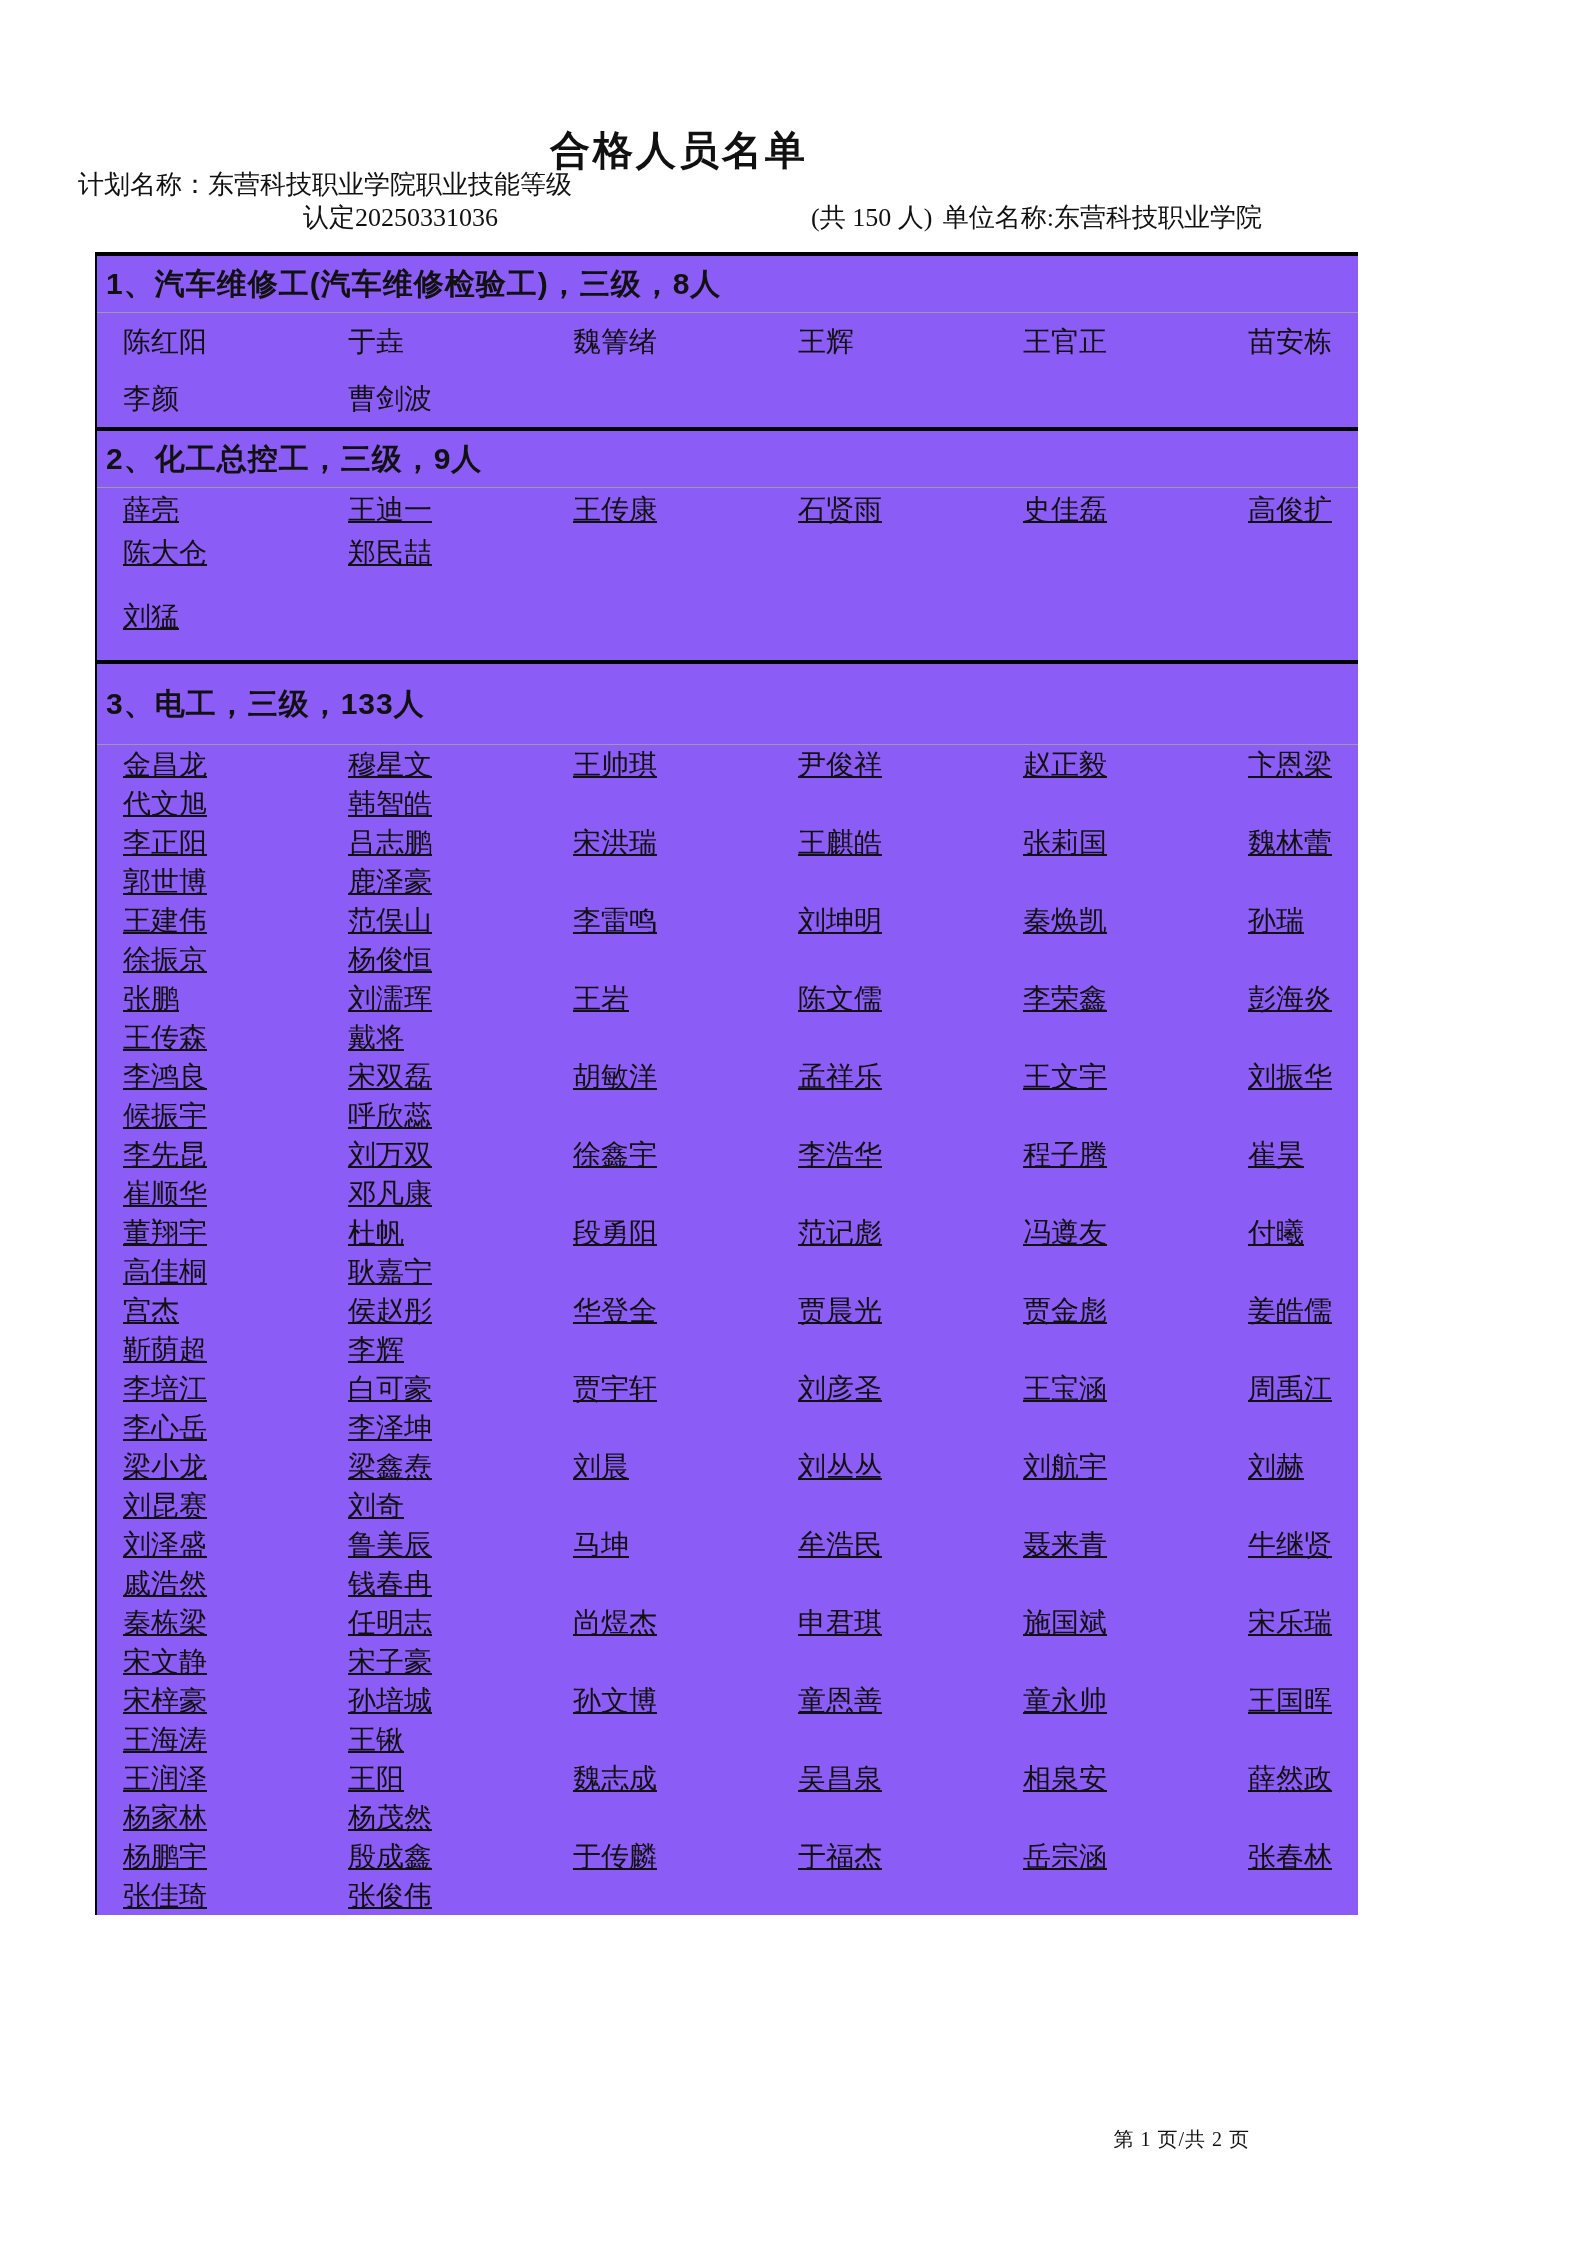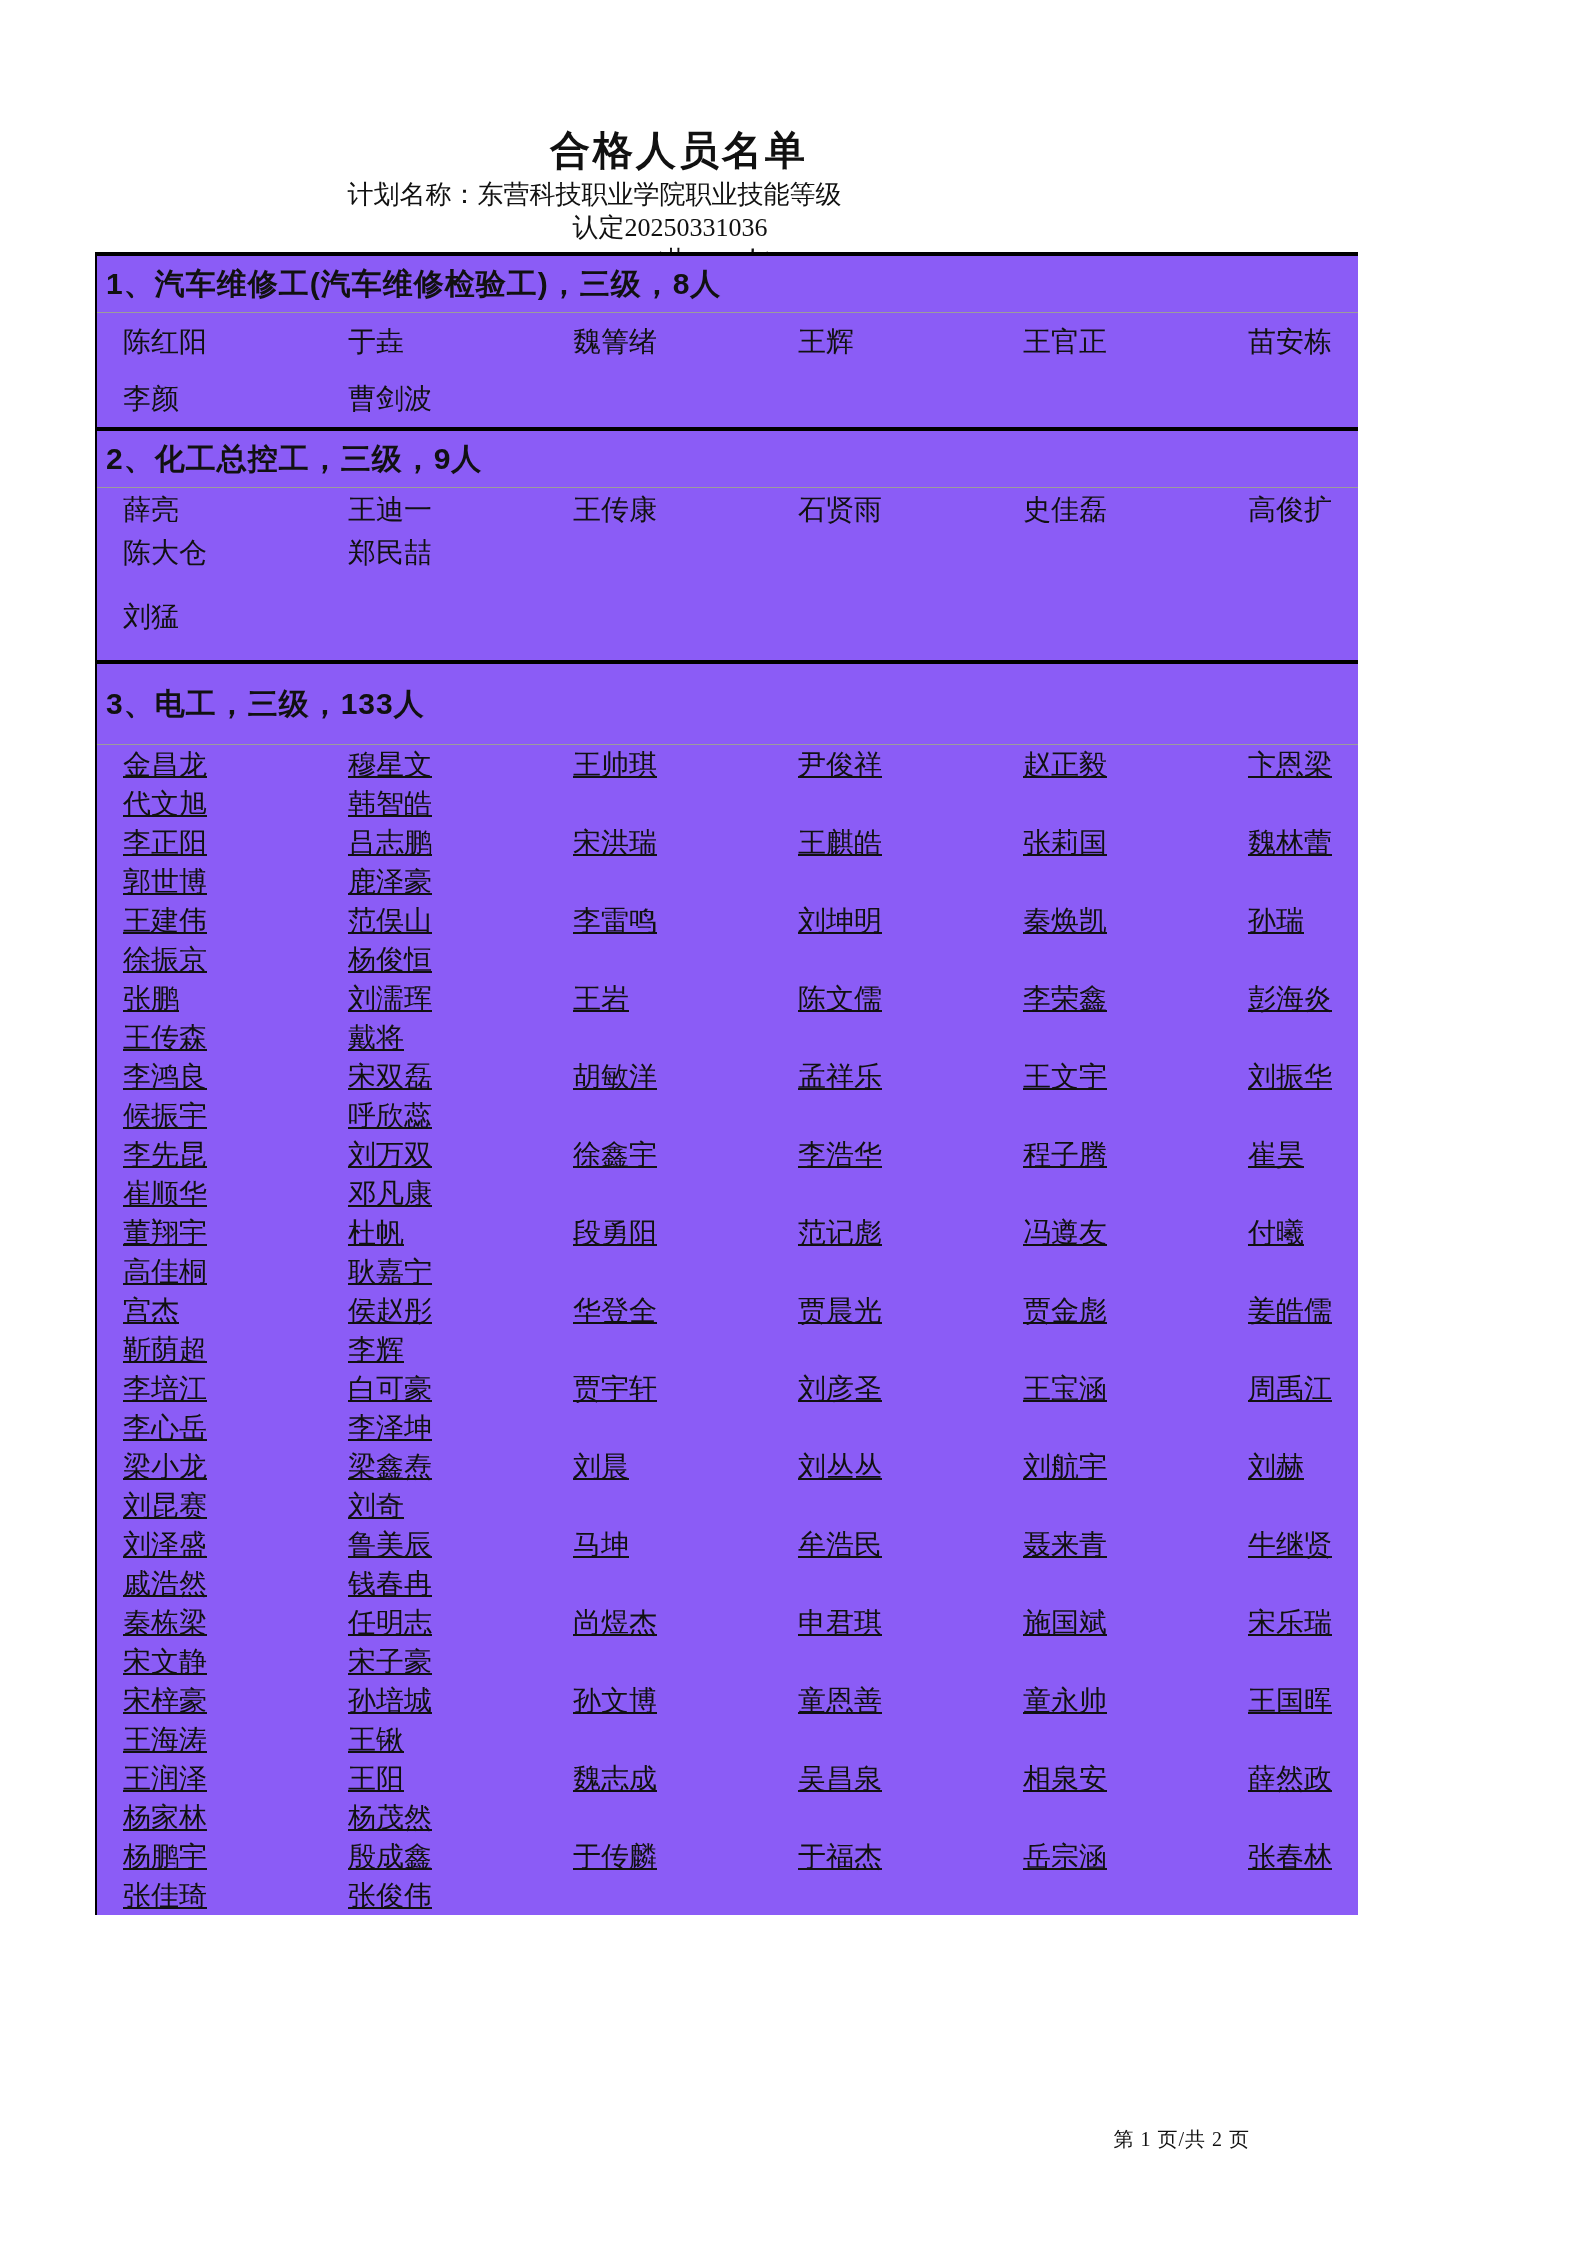--- a/index.html
+++ b/index.html
@@ -6,22 +6,22 @@
   .page{
     position:relative;width:1358px;height:2245px;background:#fff;color:#111;
     font-family:"Liberation Serif","DejaVu Serif",serif;overflow:hidden;
   }
   .title{
     position:absolute;top:96px;left:0;width:100%;text-align:center;
     font-size:40px;font-weight:bold;letter-spacing:3px;
     font-family:"Liberation Sans","DejaVu Sans",sans-serif;
   }
   .meta{
-    position:absolute;top:178px;left:78px;right:96px;
-    display:flex;align-items:center;font-size:26px;line-height:33px;flex-direction:column;
+    position:absolute;top:168px;left:78px;right:96px;
+    display:flex;align-items:flex-end;font-size:26px;line-height:33px;
   }
   .plan{width:645px;}
   .plan-line2{text-align:center;}
   .count{margin-left:88px;white-space:nowrap;}
   .unit{margin-left:auto;white-space:nowrap;}
   .table{
     position:absolute;top:252px;left:95px;width:1394px;
     border-top:4px solid #000;border-left:2px solid #000;border-right:2px solid #000;
     background:#8b5cf6;
   }
@@ -31,21 +31,21 @@
     font-family:"Liberation Sans","DejaVu Sans",sans-serif;
     border-bottom:1px solid #9c9c9c;
   }
   .section-heading.divider{border-top:4px solid #000;}
   .section-heading.tall{height:80px;}
   .name-row{
     display:grid;grid-template-columns:repeat(6,1fr);align-items:center;
     padding:0 18px 0 26px;font-size:28px;
   }
   .sec-0 .name-row{height:114px;}
-  .sec-1 .name-row{height:86px;}
+  .sec-1 .name-row{height:86px;text-decoration:underline;}
   .sec-2 .name-row{height:78px;text-decoration:underline;}
   .person{white-space:nowrap;}
   .footer{
     position:absolute;top:2126px;right:108px;font-size:20px;letter-spacing:1px;
   }
 </style>
 </head>
 <body>
 
 <div class="page">

